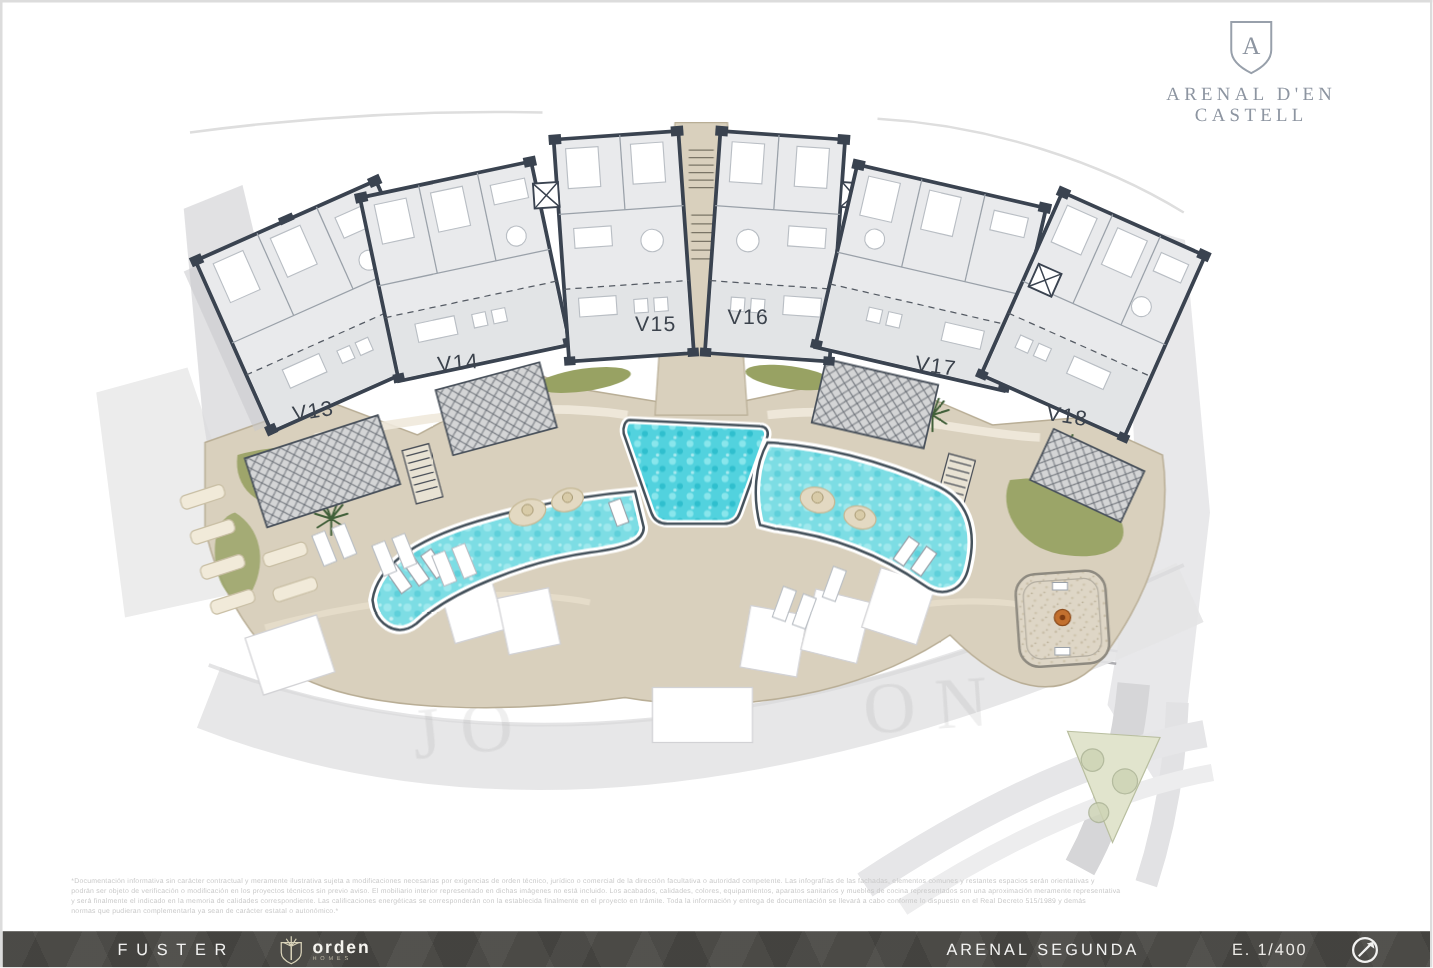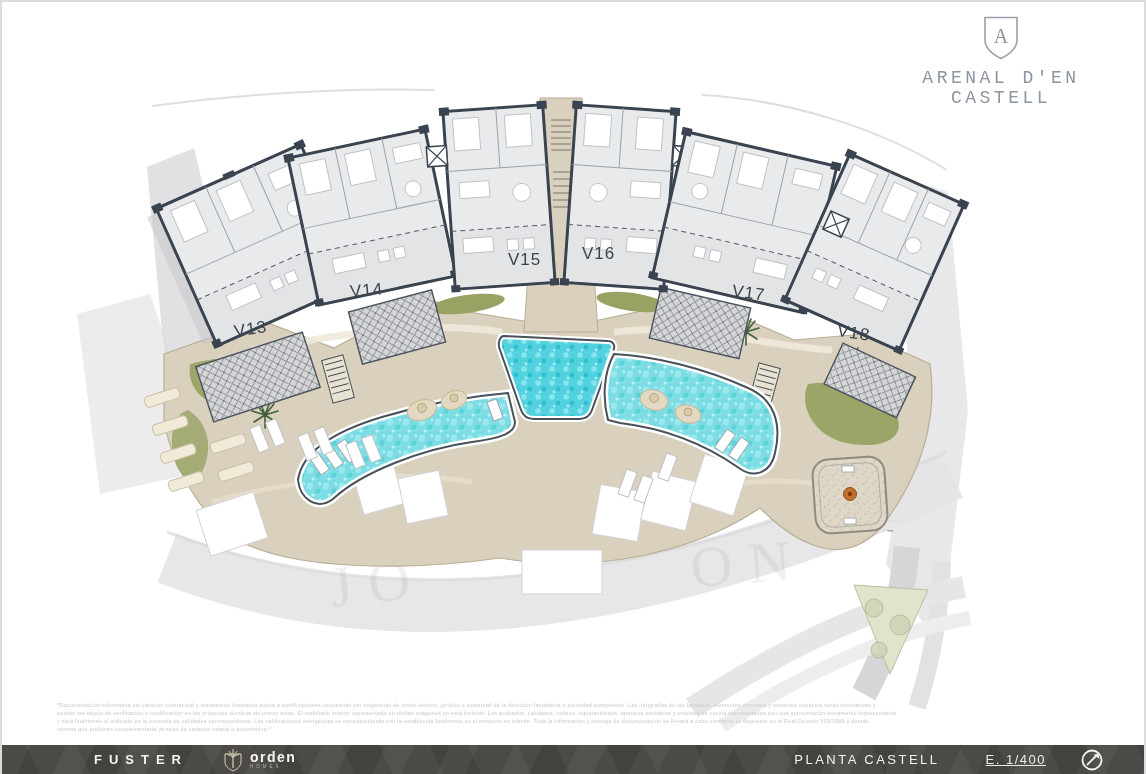--- a/index.html
+++ b/index.html
@@ -1,40 +1,40 @@
 <!DOCTYPE html>
 <html><head>
 <meta charset="utf-8">
 <style>
   html,body{margin:0;padding:0;background:#ffffff;}
   #page{position:relative;width:1146px;height:774px;background:#ffffff;overflow:hidden;
         font-family:"Liberation Sans",sans-serif;box-sizing:border-box;border:2px solid #dcdcdc;border-bottom:none;}
   
   #brand{position:absolute;top:14px;right:28px;width:230px;text-align:center;color:#8d95a1;}
   #brand .shield{display:block;margin:0 auto 8px auto;}
-  #brand .name{font-family:Liberation Mono, monospace;font-size:18px;letter-spacing:3.5px;color:#8d95a1;}
+  #brand .name{font-family:Liberation Serif, serif;font-size:15px;letter-spacing:3.5px;color:#8d95a1;}
   
   #plan{position:absolute;left:0;top:0;width:1146px;height:745px;}
   
   #disclaimer{position:absolute;left:55px;right:40px;top:699px;color:#c9c9c9;
               font-size:5.5px;line-height:8px;letter-spacing:.2px;}
   
   #bar{position:absolute;left:0;right:0;bottom:0;height:29px;background:#4b4a46;
        display:flex;align-items:center;color:#f2f2f1;
        background-image:
          repeating-linear-gradient(115deg, rgba(255,255,255,.045) 0 26px, rgba(0,0,0,0) 26px 58px),
          repeating-linear-gradient(65deg, rgba(0,0,0,.10) 0 34px, rgba(0,0,0,0) 34px 80px);}
-  #bar .developer{margin-left:92px;font-size:13px;font-weight:700;letter-spacing:7px;}
+  #bar .developer{margin-left:92px;font-size:13px;font-weight:400;letter-spacing:7px;}
   #bar .azur{display:flex;align-items:center;margin-left:34px;}
   #bar .azur .txt{margin-left:6px;line-height:1;}
   #bar .azur .word{font-size:14px;font-weight:700;letter-spacing:1.5px;color:#f5f4ef;}
   #bar .azur .sub{font-size:4.5px;letter-spacing:3px;color:#b9b4a2;margin-top:1px;}
   #bar .spacer{flex:1;}
   #bar .plan-title{font-size:13px;letter-spacing:2.5px;font-weight:500;}
-  #bar .scale{font-size:13px;letter-spacing:1.5px;margin-left:46px;color:#eceae6;text-decoration:underline;}
+  #bar .scale{font-size:13px;letter-spacing:1.5px;margin-left:74px;color:#eceae6;}
   #bar .compass{margin-left:34px;margin-right:40px;}
 </style>
 </head>
 <body>
 
 <div id="page">
 
   <svg id="plan" viewBox="0 0 1146 745" xmlns="http://www.w3.org/2000/svg">
     <defs>
       <pattern id="hatch" width="9" height="9" patternUnits="userSpaceOnUse">
@@ -435,21 +435,21 @@
         <path d="M3,6 H19 V14 C19,18 15.5,21 11,23 C6.5,21 3,18 3,14 Z" fill="none" stroke="#d8d2b8" stroke-width="1"></path>
         <line x1="11" y1="20" x2="11" y2="9" stroke="#d8d2b8" stroke-width="1.2"></line>
         <path d="M11,9 L5,6 M11,9 L17,6 M11,9 L7,3 M11,9 L15,3 M11,9 L11,1" stroke="#d8d2b8" stroke-width="1"></path>
       </svg>
       <span class="txt">
         <div class="word">orden</div>
         <div class="sub">HOMES</div>
       </span>
     </span>
     <span class="spacer"></span>
-    <span class="plan-title">PLANTA CASTELL</span>
+    <span class="plan-title">ARENAL SEGUNDA</span>
     <span class="scale">E. 1/400</span>
     <svg class="compass" width="24" height="24" viewBox="0 0 24 24">
       <circle cx="12" cy="12" r="9.5" fill="none" stroke="#f2f2f1" stroke-width="1.8"></circle>
       <line x1="7" y1="17" x2="17.5" y2="6.5" stroke="#f2f2f1" stroke-width="1.8"></line>
       <polygon points="18.5,5.5 19.5,11 13.5,6.8" fill="#f2f2f1"></polygon>
     </svg>
   </div>
 
 </div>
 

